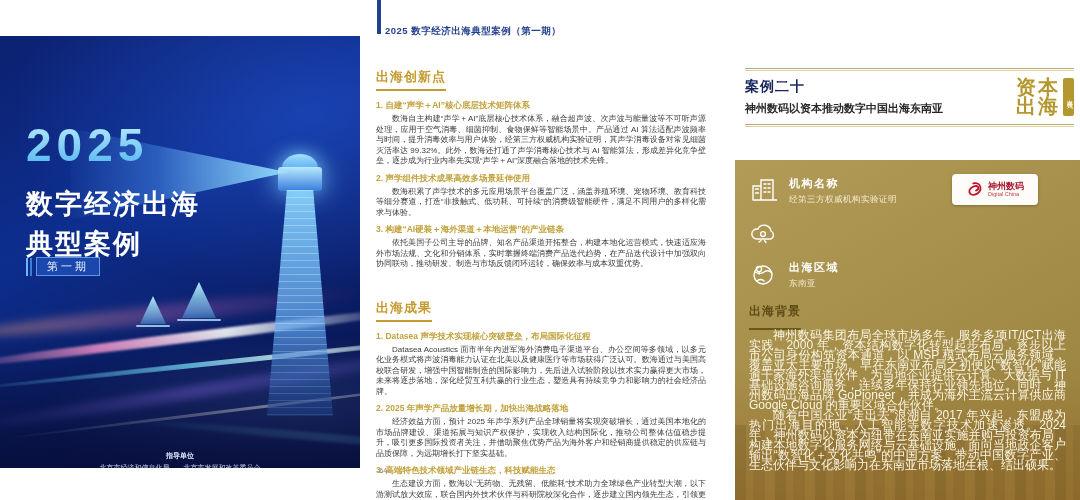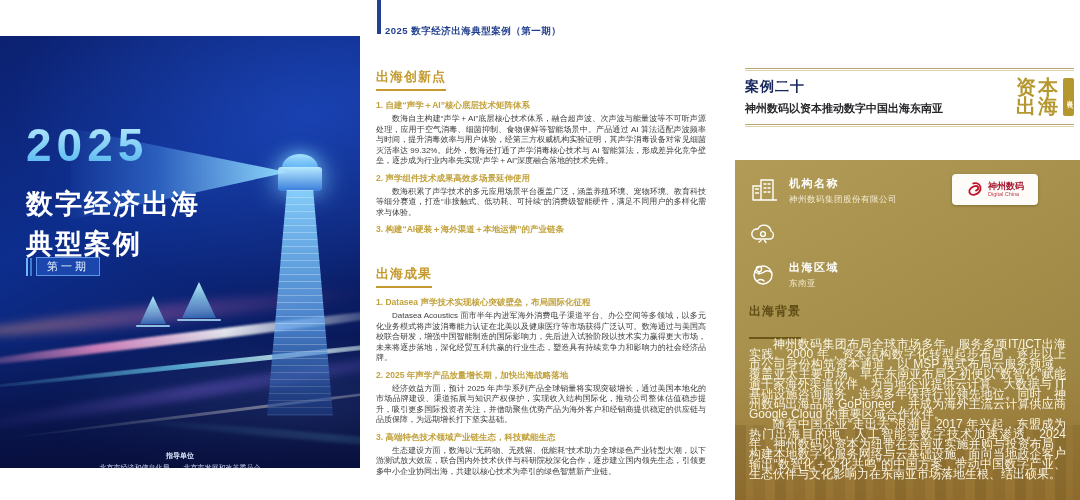--- a/index.html
+++ b/index.html
@@ -104,21 +104,21 @@
   .f-icon svg { width:28px; height:28px; }
   .f-label { font-size:11px; font-weight:bold; color:#ffffff; letter-spacing:1.5px; }
   .f-value { margin-top:3px; font-size:8.5px; color:#f3ecd2; letter-spacing:.5px; }
   .dc-logo { position:absolute; right:42px; top:14px; width:86px; height:31px; z-index:2;
     background:#fdfcf8; border-radius:4px; display:flex; align-items:center; justify-content:center; gap:4px;
     box-shadow:0 1px 3px rgba(60,45,10,.35); }
   .dc-logo svg { width:18px; height:18px; transform:rotate(-15deg); }
   .dc-name { font-size:9px; font-weight:800; color:#a5152d; line-height:9px; }
   .dc-sub { font-size:5.5px; color:#c2404e; line-height:7px; }
   .bg-title { position:relative; z-index:2; margin-top:6px; font-size:12px; font-weight:800; color:#5f4d16;
-    letter-spacing:1px; border-bottom:2px solid #6a5718; padding-bottom:17px; width:max-content; }
+    letter-spacing:1px; border-bottom:2px solid #6a5718; padding-bottom:8px; width:max-content; }
   .bg-para { position:relative; z-index:2; font-size:12px; line-height:10px; color:#faf5e3;
     text-align:justify; text-indent:2em; }
 </style>
 </head>
 <body>
 
 <div class="stage">
 
   <div class="cover">
     <div class="streak st6"></div>
@@ -163,20 +163,21 @@
   <div class="page-mid">
     <div class="mid-bar"></div>
     <div class="mid-header">2025 数字经济出海典型案例（第一期）</div>
     <div class="mid-body">
       <div class="sec-title">出海创新点</div>
       <div class="item-h">1. 自建“声学＋AI”核心底层技术矩阵体系</div>
       <div class="item-b">数海自主构建“声学＋AI”底层核心技术体系，融合超声波、次声波与能量波等不可听声源处理，应用于空气消毒、细菌抑制、食物保鲜等智能场景中。产品通过 AI 算法适配声波频率与时间，提升消毒效率与用户体验，经第三方权威机构实验证明，其声学消毒设备对常见细菌灭活率达 99.32%。此外，数海还打通了声学消毒核心技术与 AI 智能算法，形成差异化竞争壁垒，逐步成为行业内率先实现“声学＋AI”深度融合落地的技术先锋。</div>
       <div class="item-h">2. 声学组件技术成果高效多场景延伸使用</div>
       <div class="item-b">数海积累了声学技术的多元应用场景平台覆盖广泛，涵盖养殖环境、宠物环境、教育科技等细分赛道，打造“非接触式、低功耗、可持续”的消费级智能硬件，满足不同用户的多样化需求与体验。</div>
       <div class="item-h">3. 构建“AI硬装＋海外渠道＋本地运营”的产业链条</div>
+      <div class="item-b">依托美国子公司主导的品牌、知名产品渠道开拓整合，构建本地化运营模式，快速适应海外市场法规、文化和分销体系，实时掌握终端消费产品迭代趋势，在产品迭代设计中加强双向协同联动，推动研发、制造与市场反馈闭环运转，确保效率与成本双重优势。</div>
 
       <div class="sec-title second">出海成果</div>
       <div class="item-h">1. Datasea 声学技术实现核心突破壁垒，布局国际化征程</div>
       <div class="item-b">Datasea Acoustics 面市半年内进军海外消费电子渠道平台、办公空间等多领域，以多元化业务模式将声波消毒能力认证在北美以及健康医疗等市场获得广泛认可。数海通过与美国高校联合研发，增强中国智能制造的国际影响力，先后进入试验阶段以技术实力赢得更大市场，未来将逐步落地，深化经贸互利共赢的行业生态，塑造具有持续竞争力和影响力的社会经济品牌。</div>
       <div class="item-h">2. 2025 年声学产品放量增长期，加快出海战略落地</div>
       <div class="item-b">经济效益方面，预计 2025 年声学系列产品全球销量将实现突破增长，通过美国本地化的市场品牌建设、渠道拓展与知识产权保护，实现收入结构国际化，推动公司整体估值稳步提升，吸引更多国际投资者关注，并借助聚焦优势产品为海外客户和经销商提供稳定的供应链与品质保障，为远期增长打下坚实基础。</div>
       <div class="item-h">3. 高端特色技术领域产业链生态，科技赋能生态</div>
       <div class="item-b">生态建设方面，数海以“无药物、无残留、低能耗”技术助力全球绿色产业转型大潮，以下游测试放大效应，联合国内外技术伙伴与科研院校深化合作，逐步建立国内领先生态，引领更多中小企业协同出海，共建以核心技术为牵引的绿色智慧新产业链。</div>
     </div>
     <div class="pagenum">-64-</div>
@@ -216,21 +217,21 @@
 
       <div class="field-row">
         <div class="f-icon">
           <svg viewBox="0 0 28 28" fill="none" stroke="currentColor" stroke-width="1.4" stroke-linecap="round">
             <path d="M4 24V10h8v14M12 24V4h12v20M4 24h24"></path>
             <path d="M15 8h2M19 8h2M15 12h2M19 12h2M15 16h2M19 16h2M6.5 13h3M6.5 17h3"></path>
           </svg>
         </div>
         <div>
           <div class="f-label">机构名称</div>
-          <div class="f-value">神州数码集团股份有限公司</div>
+          <div class="f-value">经第三方权威机构实验证明</div>
         </div>
       </div>
 
       <div class="field-row">
         <div class="f-icon">
           <svg viewBox="0 0 28 28" fill="none" stroke="currentColor" stroke-width="1.4" stroke-linecap="round">
             <path d="M8 20a5 5 0 1 1 .8-9.9A7 7 0 0 1 22 12a4.5 4.5 0 0 1 0 8H8z"></path>
             <circle cx="14" cy="15" r="2.4"></circle>
             <path d="M10 23l2-1.5M17 23.5l-1.5-2"></path>
           </svg>

